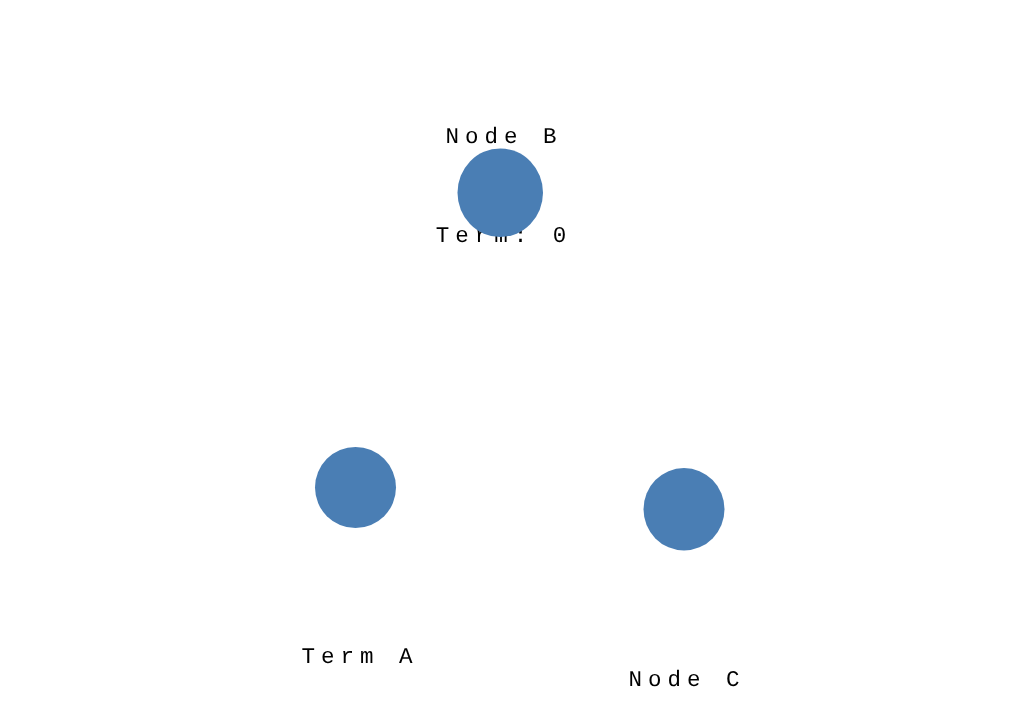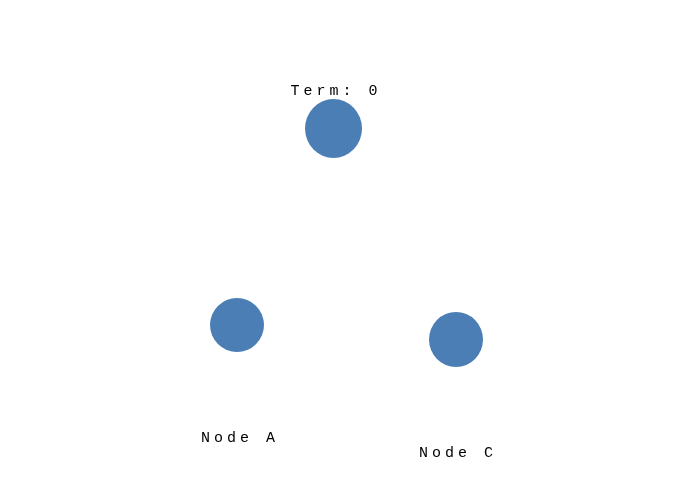--- a/index.html
+++ b/index.html
@@ -38,27 +38,28 @@
   #label-b { left: 336px; top: 37px; }
   #label-a { left: 240px; top: 384px; }
   #label-c { left: 458px; top: 399px; }
 </style>
 </head>
 <body>
 
 <div class="stage" style="background: rgb(255, 255, 255);">
 
   <div class="node-label" id="label-b">
+    <div>Node B</div>
     <div>Term: 0</div>
   </div>
   <div class="node-circle" id="circle-b" style="background: rgb(74, 126, 180);"></div>
 
   <div class="node-circle" id="circle-a" style="background: rgb(74, 126, 180);"></div>
   <div class="node-label" id="label-a">
-    <div>Node A</div>
+    <div>Term A</div>
     
   </div>
 
   <div class="node-circle" id="circle-c" style="background: rgb(74, 126, 180);"></div>
   <div class="node-label" id="label-c">
     <div>Node C</div>
     
   </div>
 
 </div>

